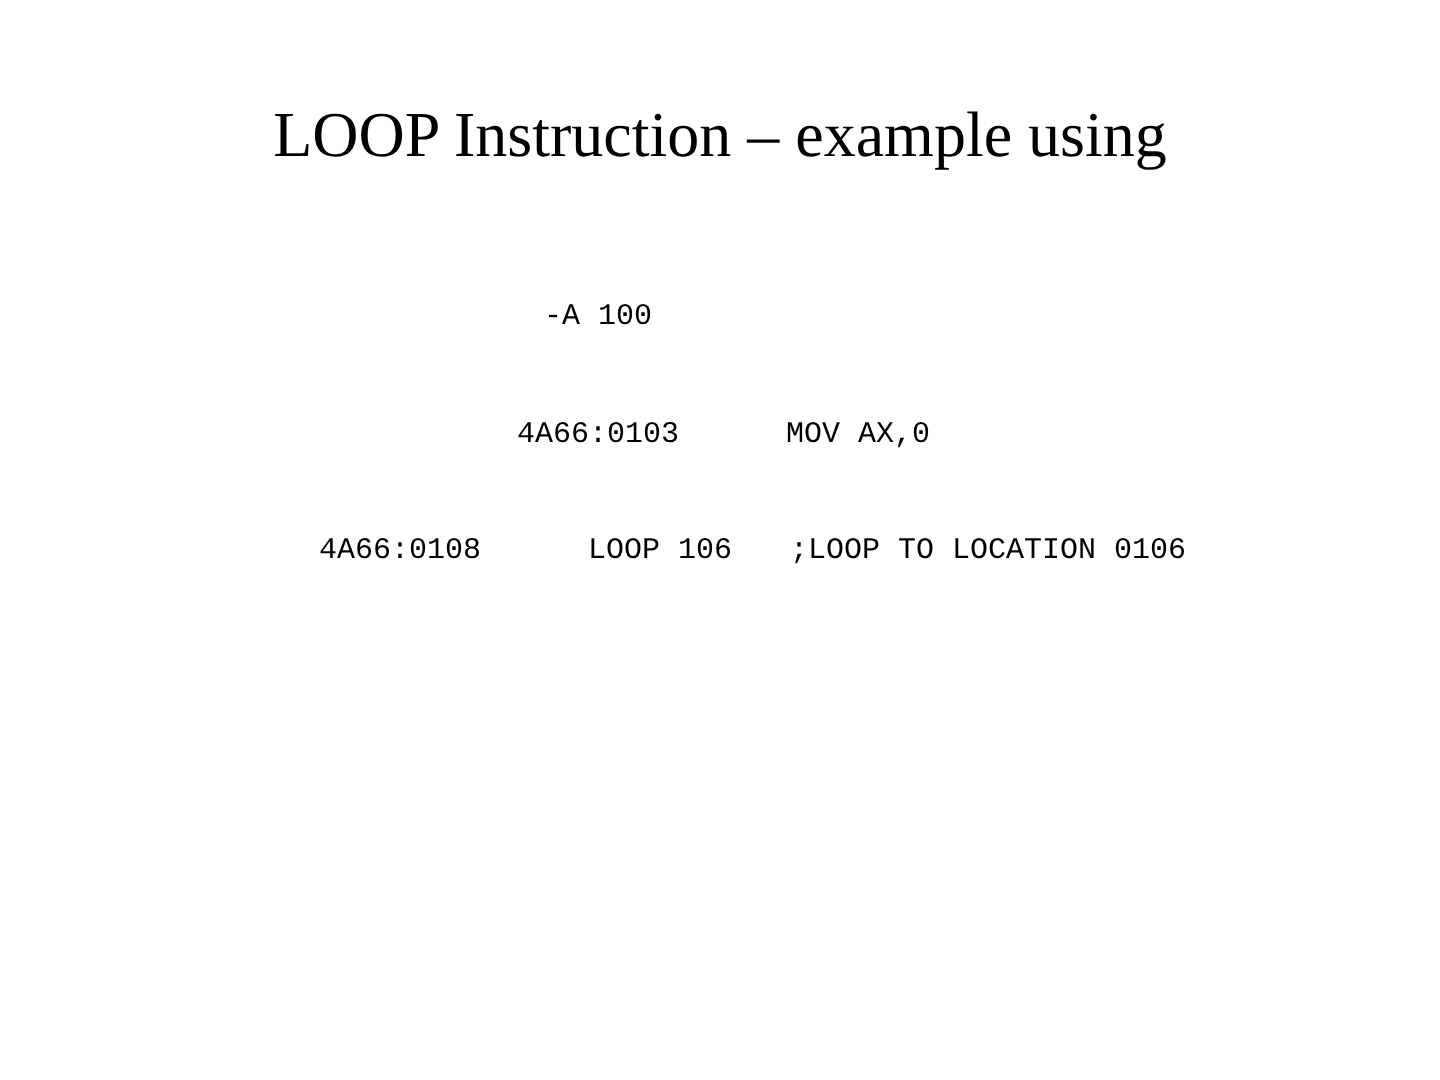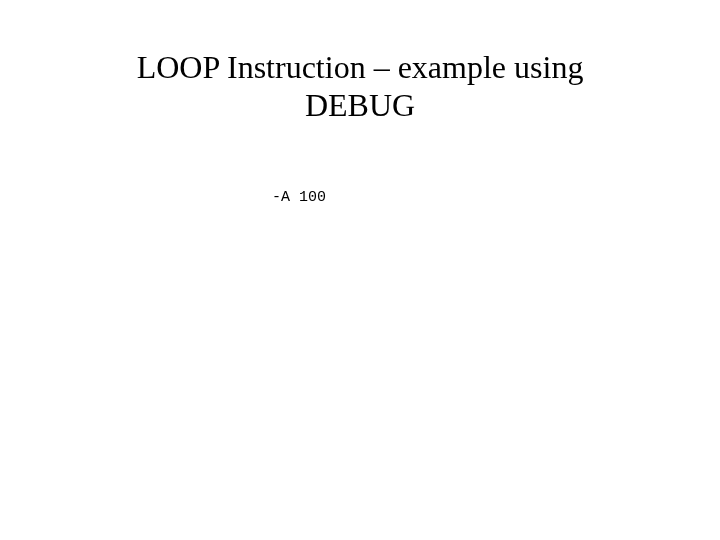--- a/index.html
+++ b/index.html
@@ -37,19 +37,20 @@
   .addr { display: inline-block; width: 130px; }
   .instr { display: inline-block; width: 130px; }
   .comment { display: inline-block; }
 </style>
 </head>
 <body>
 
 <div class="slide">
   <h1 class="title">
     <span>LOOP Instruction – example using</span><br>
-    <span>DEBUG</span>
   </h1>
 
   <div class="code">
     <span class="row"><span class="addr">-A 100</span><span class="instr"></span><span class="comment"></span></span>
+    <span class="row"><span class="addr">4A66:0103</span><span class="instr">MOV AX,0</span><span class="comment"></span></span>
+    <span class="row"><span class="addr">4A66:0108</span><span class="instr">LOOP 106</span><span class="comment">;LOOP TO LOCATION 0106</span></span>
   </div>
 </div>
 
 </body></html>

